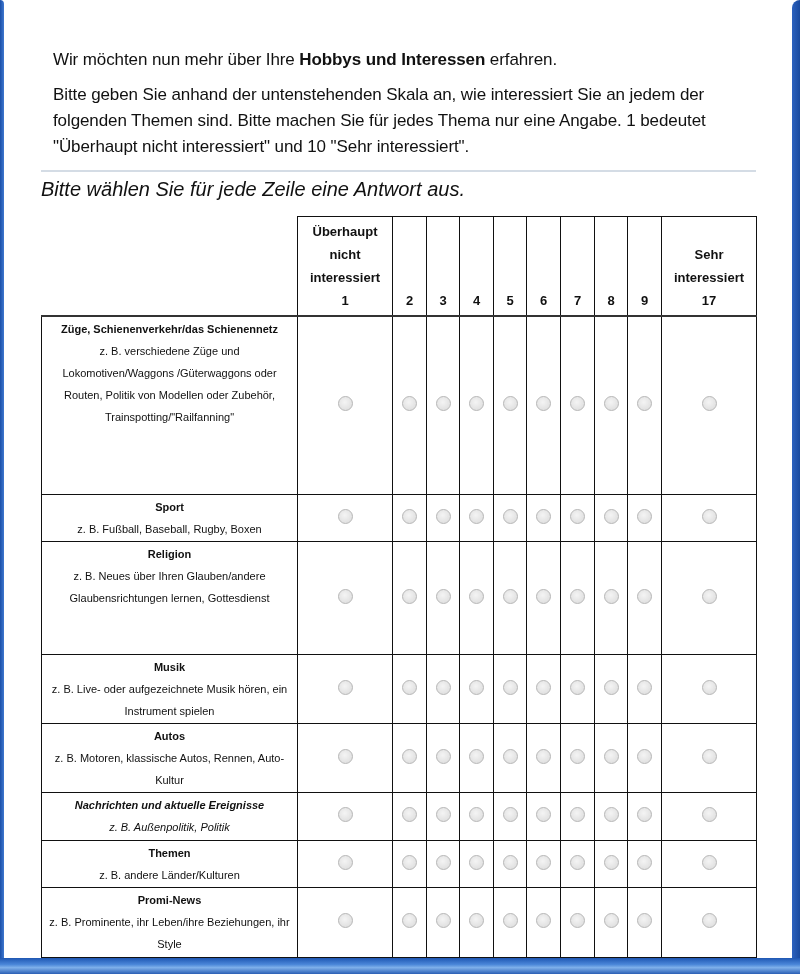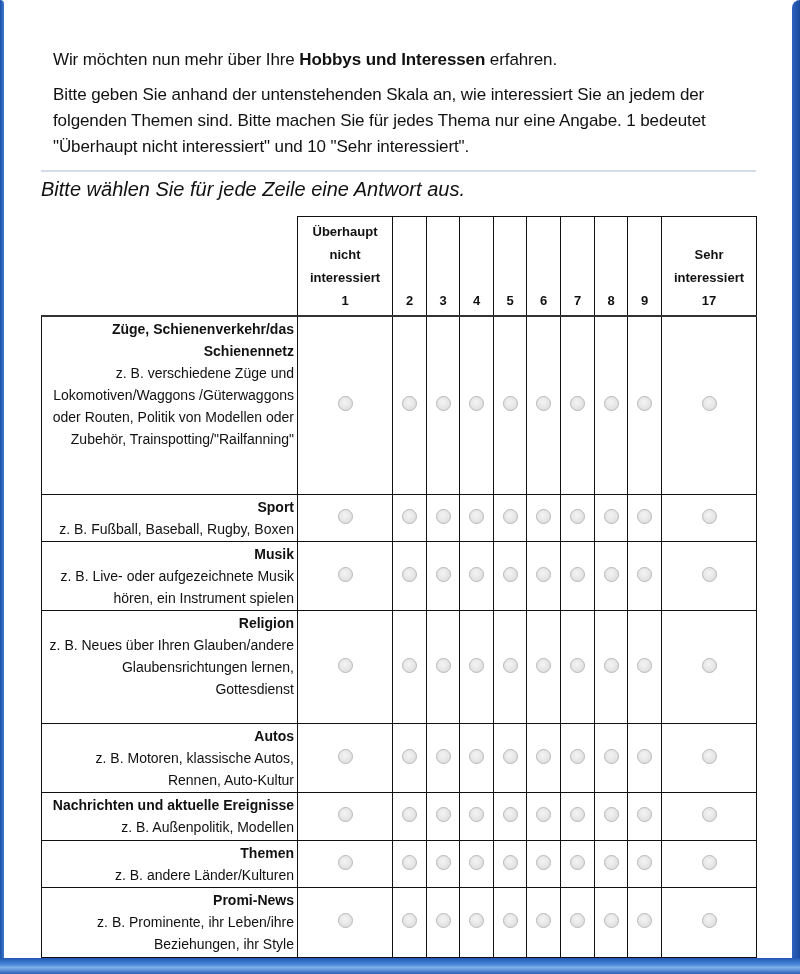--- a/index.html
+++ b/index.html
@@ -52,22 +52,22 @@
   }
   table.matrix th.corner {
     border: none; border-bottom: 2px solid #333;
   }
   table.matrix th {
     font-weight: bold; font-size: 13px; line-height: 23px;
     text-align: center; vertical-align: bottom; padding-bottom: 3px;
   }
   table.matrix tr.header th.scale { border-bottom: 2px solid #333; }
   table.matrix td.label {
-    font-size: 14px; line-height: 22px; padding: 1px 3px 1px 3px;
-    vertical-align: top; text-align: right;
+    font-size: 11px; line-height: 22px; padding: 1px 3px 1px 3px;
+    vertical-align: top; text-align: center;
   }
   td.label .topic { font-weight: bold; display: block; }
   td.label .example { display: block; }
   td.radio-cell { text-align: center; vertical-align: middle; }
   .radio {
     display: inline-block; width: 15px; height: 15px; border-radius: 50%;
     background: radial-gradient(circle at 45% 40%, #f4f4f4 0%, #e4e4e4 60%, #d8d8d8 100%);
     border: 1px solid #b8b8b8; box-sizing: border-box; cursor: pointer;
   }
 </style>
@@ -139,72 +139,72 @@
           <td class="radio-cell"><span class="radio"></span></td>
           <td class="radio-cell"><span class="radio"></span></td>
           <td class="radio-cell"><span class="radio"></span></td>
           <td class="radio-cell"><span class="radio"></span></td>
           <td class="radio-cell"><span class="radio"></span></td>
           <td class="radio-cell"><span class="radio"></span></td>
           <td class="radio-cell"><span class="radio"></span></td>
           <td class="radio-cell"><span class="radio"></span></td>
           <td class="radio-cell"><span class="radio"></span></td>
         </tr>
+        <tr style="height: 113px;">
+          <td class="label">
+            <span class="topic">Religion</span>
+            <span class="example">z. B. Neues über Ihren Glauben/andere Glaubensrichtungen lernen, Gottesdienst</span>
+          </td>
+          <td class="radio-cell"><span class="radio"></span></td>
+          <td class="radio-cell"><span class="radio"></span></td>
+          <td class="radio-cell"><span class="radio"></span></td>
+          <td class="radio-cell"><span class="radio"></span></td>
+          <td class="radio-cell"><span class="radio"></span></td>
+          <td class="radio-cell"><span class="radio"></span></td>
+          <td class="radio-cell"><span class="radio"></span></td>
+          <td class="radio-cell"><span class="radio"></span></td>
+          <td class="radio-cell"><span class="radio"></span></td>
+          <td class="radio-cell"><span class="radio"></span></td>
+        </tr>
         <tr style="height: 69px;">
           <td class="label">
             <span class="topic">Musik</span>
             <span class="example">z. B. Live- oder aufgezeichnete Musik hören, ein Instrument spielen</span>
           </td>
           <td class="radio-cell"><span class="radio"></span></td>
           <td class="radio-cell"><span class="radio"></span></td>
           <td class="radio-cell"><span class="radio"></span></td>
           <td class="radio-cell"><span class="radio"></span></td>
           <td class="radio-cell"><span class="radio"></span></td>
           <td class="radio-cell"><span class="radio"></span></td>
           <td class="radio-cell"><span class="radio"></span></td>
           <td class="radio-cell"><span class="radio"></span></td>
           <td class="radio-cell"><span class="radio"></span></td>
           <td class="radio-cell"><span class="radio"></span></td>
         </tr>
-        <tr style="height: 113px;">
-          <td class="label">
-            <span class="topic">Religion</span>
-            <span class="example">z. B. Neues über Ihren Glauben/andere Glaubensrichtungen lernen, Gottesdienst</span>
-          </td>
-          <td class="radio-cell"><span class="radio"></span></td>
-          <td class="radio-cell"><span class="radio"></span></td>
-          <td class="radio-cell"><span class="radio"></span></td>
-          <td class="radio-cell"><span class="radio"></span></td>
-          <td class="radio-cell"><span class="radio"></span></td>
-          <td class="radio-cell"><span class="radio"></span></td>
-          <td class="radio-cell"><span class="radio"></span></td>
-          <td class="radio-cell"><span class="radio"></span></td>
-          <td class="radio-cell"><span class="radio"></span></td>
-          <td class="radio-cell"><span class="radio"></span></td>
-        </tr>
         <tr style="height: 69px;">
           <td class="label">
             <span class="topic">Autos</span>
             <span class="example">z. B. Motoren, klassische Autos, Rennen, Auto-Kultur</span>
           </td>
           <td class="radio-cell"><span class="radio"></span></td>
           <td class="radio-cell"><span class="radio"></span></td>
           <td class="radio-cell"><span class="radio"></span></td>
           <td class="radio-cell"><span class="radio"></span></td>
           <td class="radio-cell"><span class="radio"></span></td>
           <td class="radio-cell"><span class="radio"></span></td>
           <td class="radio-cell"><span class="radio"></span></td>
           <td class="radio-cell"><span class="radio"></span></td>
           <td class="radio-cell"><span class="radio"></span></td>
           <td class="radio-cell"><span class="radio"></span></td>
         </tr>
-        <tr style="height: 48px;">
+        <tr style="height: 48px; font-style: italic;">
           <td class="label">
             <span class="topic">Nachrichten und aktuelle Ereignisse</span>
-            <span class="example">z. B. Außenpolitik, Modellen</span>
+            <span class="example">z. B. Außenpolitik, Politik</span>
           </td>
           <td class="radio-cell"><span class="radio"></span></td>
           <td class="radio-cell"><span class="radio"></span></td>
           <td class="radio-cell"><span class="radio"></span></td>
           <td class="radio-cell"><span class="radio"></span></td>
           <td class="radio-cell"><span class="radio"></span></td>
           <td class="radio-cell"><span class="radio"></span></td>
           <td class="radio-cell"><span class="radio"></span></td>
           <td class="radio-cell"><span class="radio"></span></td>
           <td class="radio-cell"><span class="radio"></span></td>

